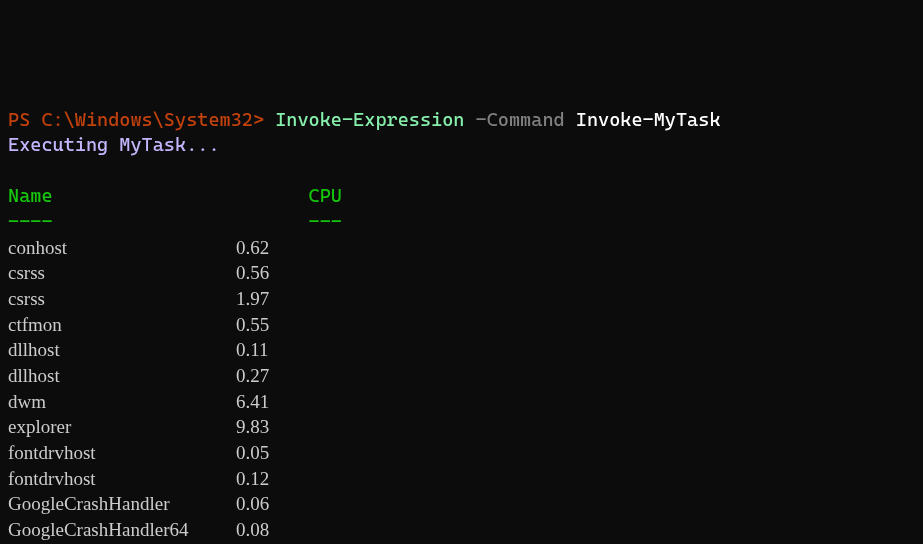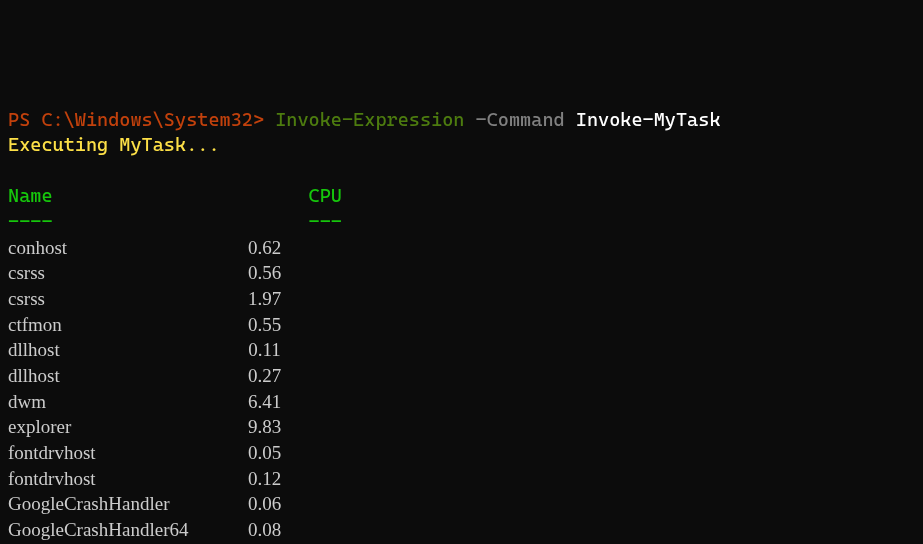--- a/index.html
+++ b/index.html
@@ -16,47 +16,47 @@
       padding: 4px 8px;
       width: 923px;
       height: 544px;
       overflow: hidden;
       white-space: pre;
     }
     .prompt-prefix {
       color: #c2410c;
     }
     .cmdlet {
-      color: #4d7c0f;
+      color: #86efac;
     }
     .param {
       color: #808080;
     }
     .argval {
       color: #ffffff;
     }
     .output {
-      color: #fde047;
+      color: #c4b5fd;
       text-align: right;
     }
     .header-green {
       color: #16c60c;
     }
     .row {
       color: #cccccc;
       font-family: Liberation Serif, serif;
     }
     .name-col {
       display: inline-block;
       width: 24ch;
     }
     .cpu-col {
       display: inline-block;
       width: 6ch;
-      text-align: center;
+      text-align: left;
     }
   </style>
 </head>
 <body>
 
 
 
 <div><span><span class="prompt-prefix">PS C:\Windows\System32&gt; </span><span class="cmdlet">Invoke-Expression</span><span class="param"> -Command </span><span class="argval">Invoke-MyTask</span></span>
 <span class="output">Executing MyTask...</span>
 

